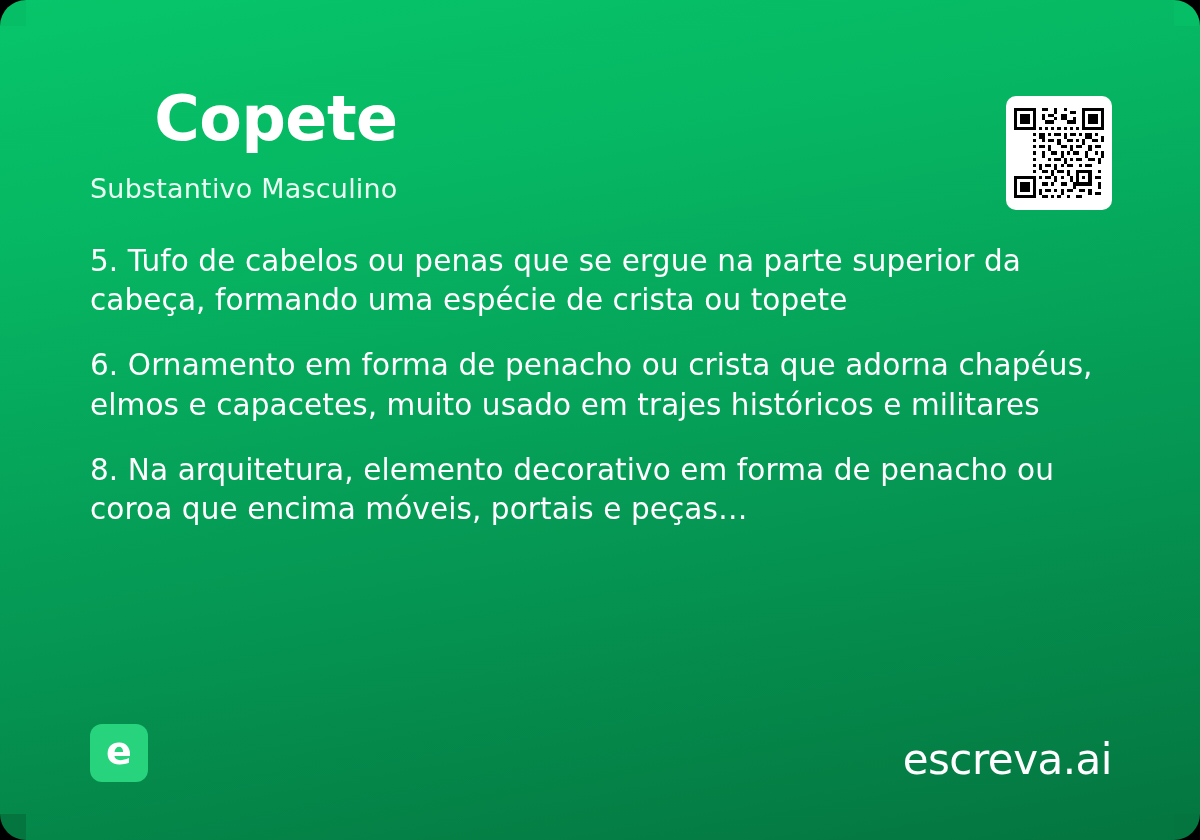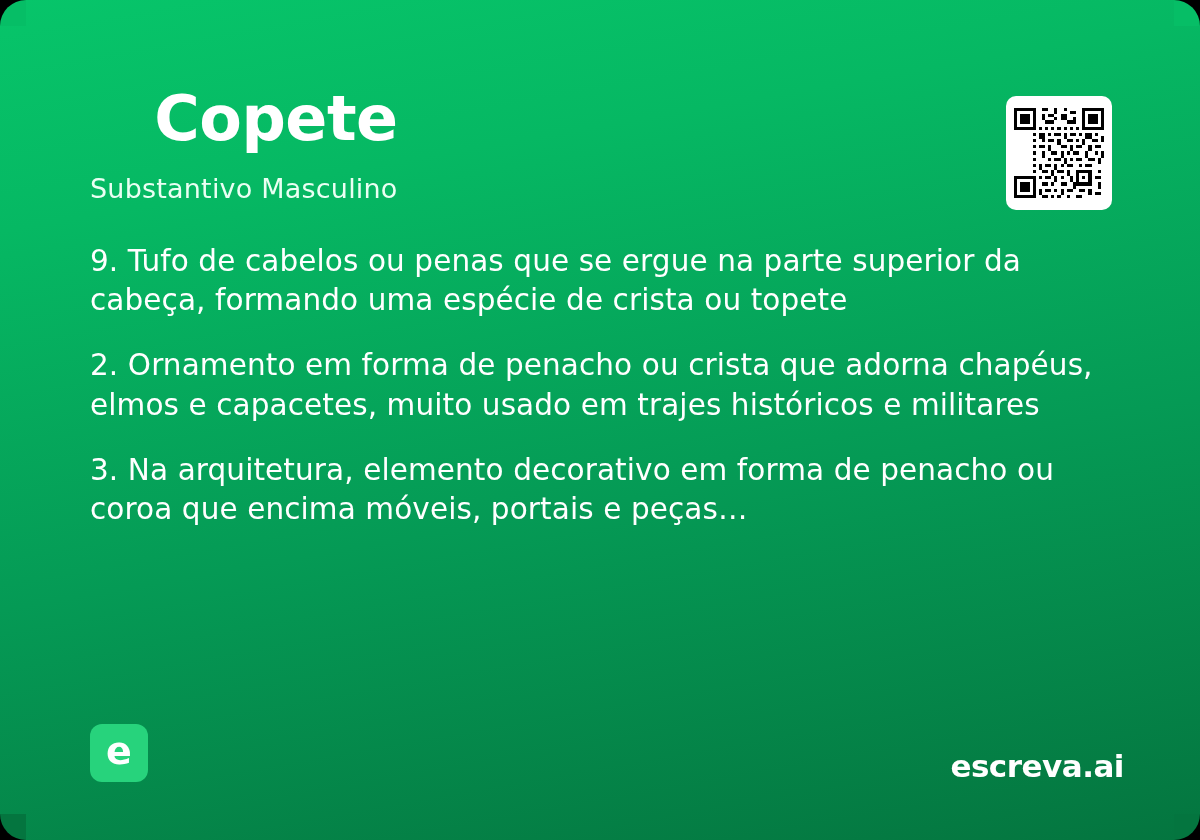--- a/index.html
+++ b/index.html
@@ -124,24 +124,24 @@
     font-family: "DejaVu Sans", sans-serif;
     font-size: 38px;
     font-weight: bold;
     color: #ffffff;
     line-height: 1;
     margin-top: -4px;
   }
 
   .brand {
     position: absolute;
-    right: 76px;
+    right: 88px;
     bottom: 56px;
-    font-size: 31px;
-    font-weight: bold;
+    font-size: 42px;
+    font-weight: normal;
     color: #ffffff;
     letter-spacing: -0.5px;
   }
 </style>
 </head>
 <body>
 
 <div class="card">
 
   <div class="corner tl"></div>
@@ -281,23 +281,23 @@
         <rect x="9" y="28" width="2" height="1"></rect>
           <rect x="12" y="28" width="1" height="1"></rect>
         <rect x="14" y="28" width="1" height="1"></rect>
           <rect x="17" y="28" width="1" height="1"></rect>
         <rect x="20" y="28" width="2" height="1"></rect>
       </g>
     </svg>
   </div>
 
   <div class="definitions">
-    <p class="definition">9. Tufo de cabelos ou penas que se ergue na parte superior da cabeça, formando uma espécie de crista ou topete</p>
-    <p class="definition">2. Ornamento em forma de penacho ou crista que adorna chapéus, elmos e capacetes, muito usado em trajes históricos e militares</p>
-    <p class="definition">3. Na arquitetura, elemento decorativo em forma de penacho ou coroa que encima móveis, portais e peças…</p>
+    <p class="definition">5. Tufo de cabelos ou penas que se ergue na parte superior da cabeça, formando uma espécie de crista ou topete</p>
+    <p class="definition">6. Ornamento em forma de penacho ou crista que adorna chapéus, elmos e capacetes, muito usado em trajes históricos e militares</p>
+    <p class="definition">8. Na arquitetura, elemento decorativo em forma de penacho ou coroa que encima móveis, portais e peças…</p>
   </div>
 
   <div class="footer-logo">
     <span>e</span>
   </div>
 
   <div class="brand">escreva.ai</div>
 
 </div>
 

